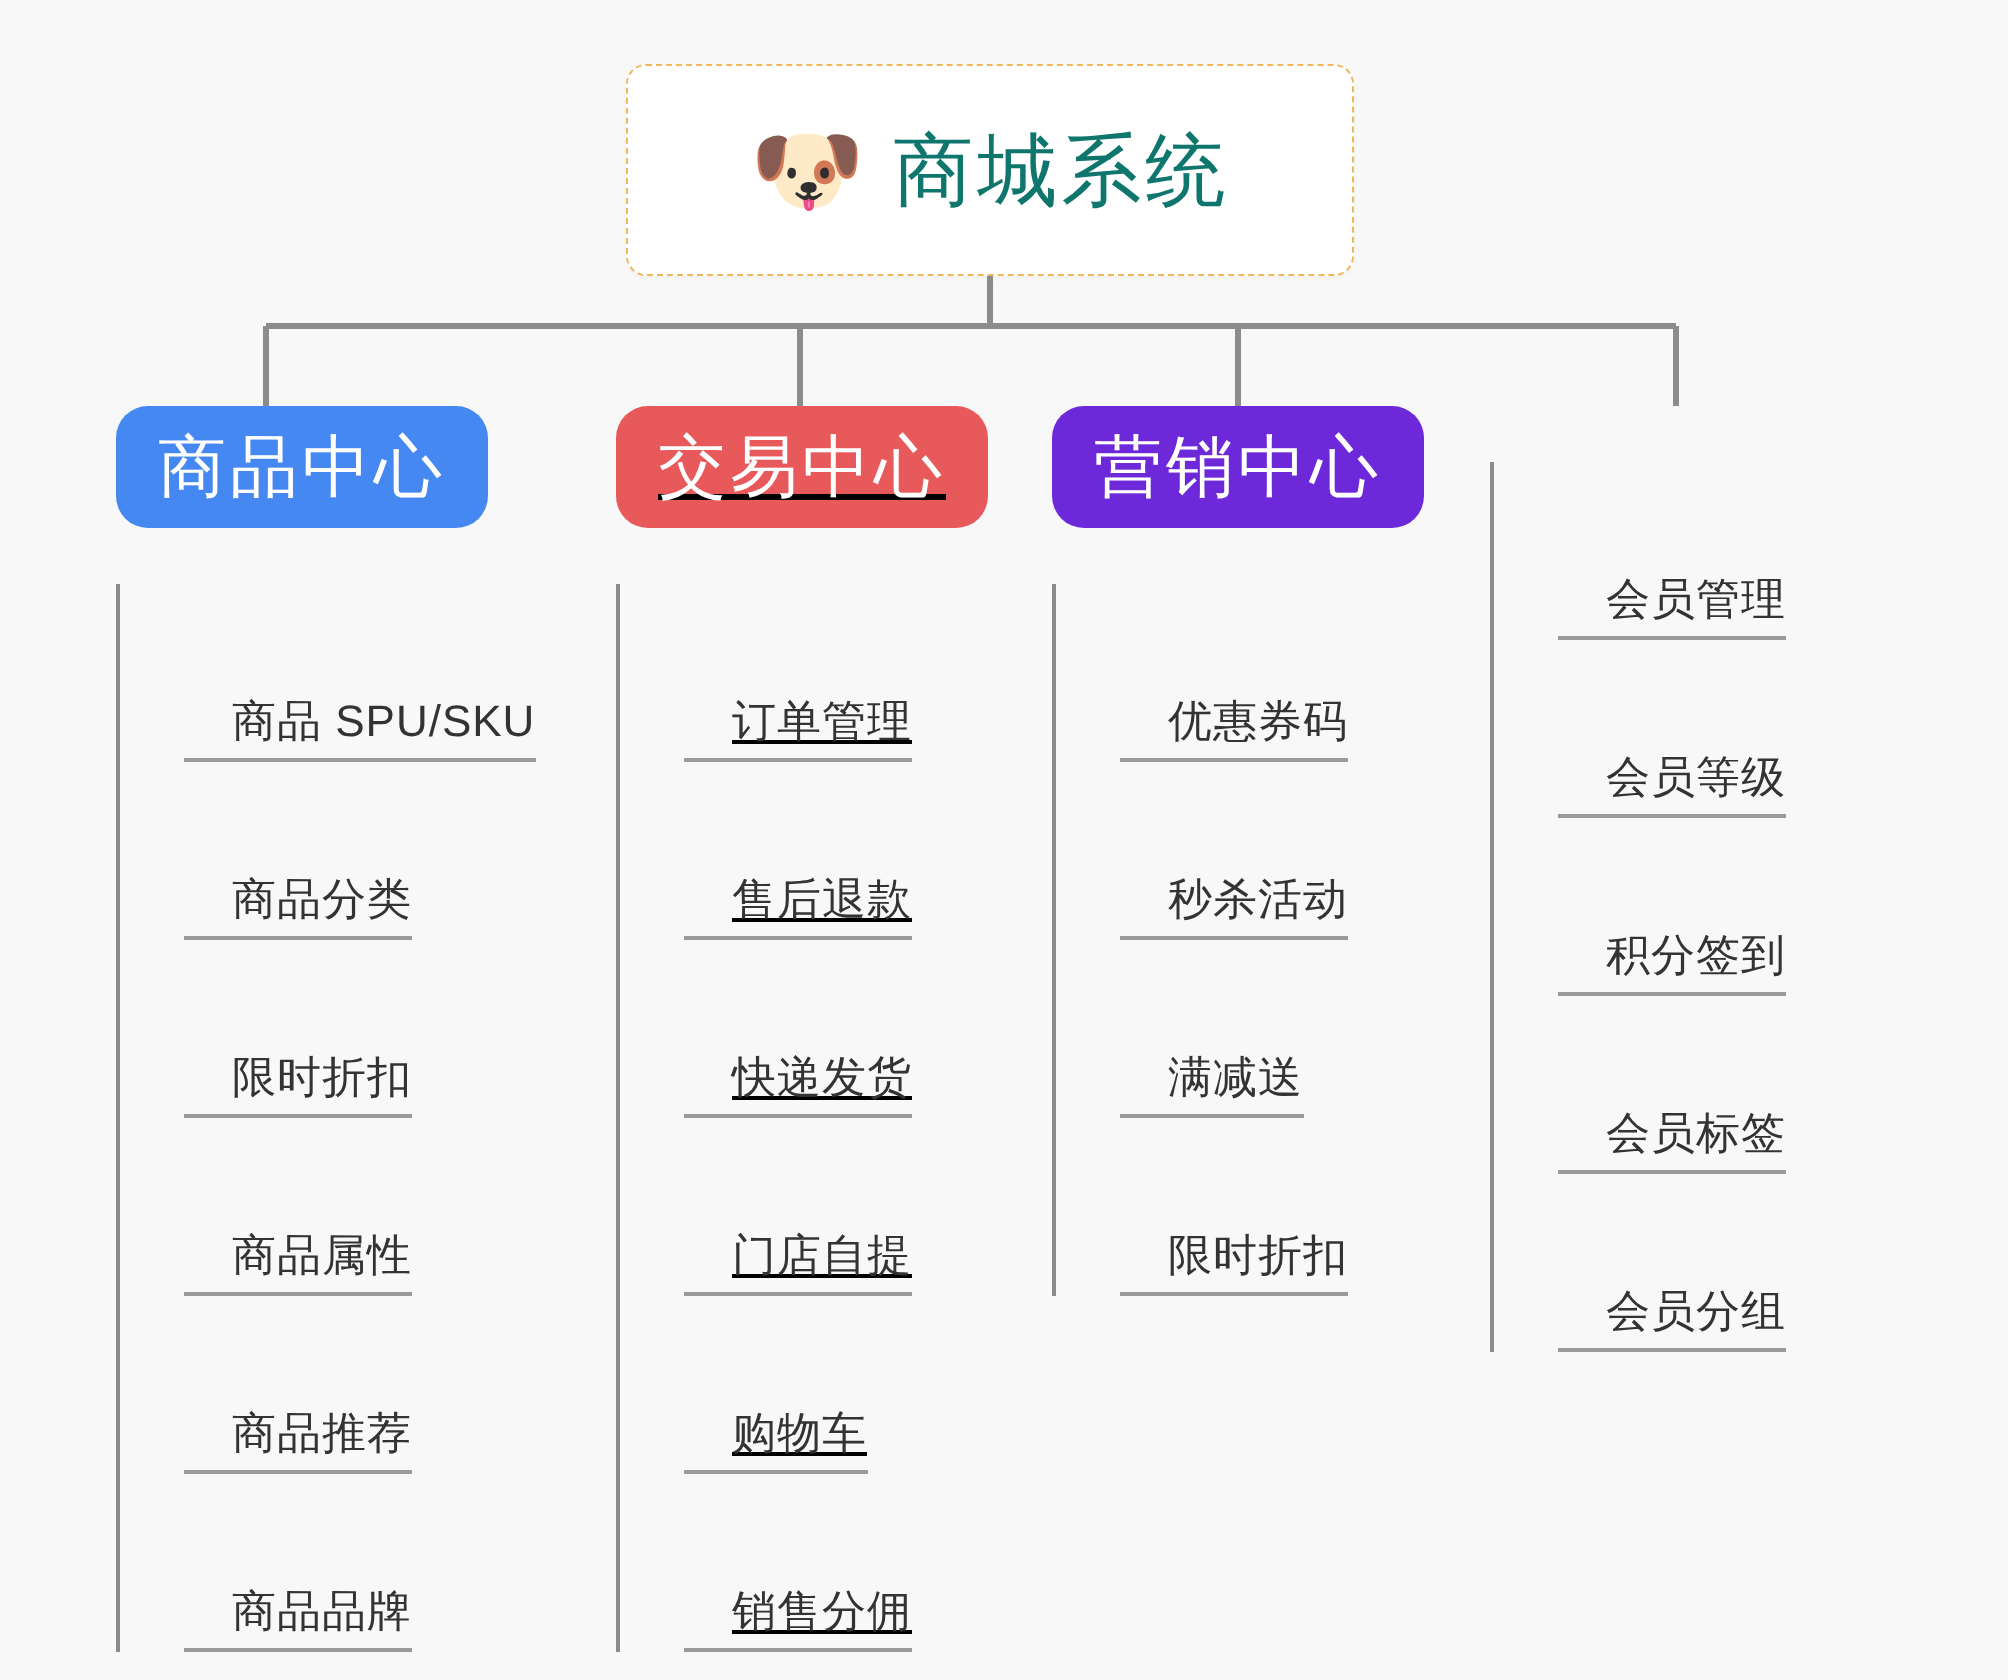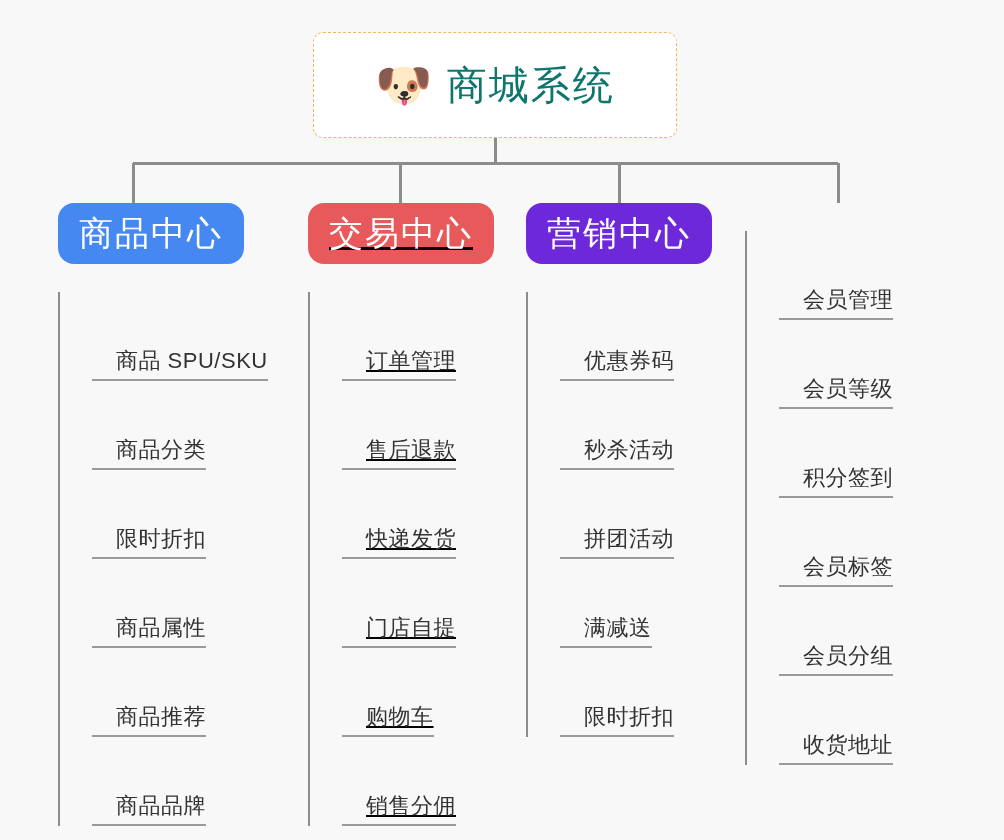--- a/index.html
+++ b/index.html
@@ -195,23 +195,20 @@
         <span>营销中心</span>
       </div>
       <div class="leaf-list">
         <div class="leaf-item">
           <span class="leaf-label">优惠券码</span>
         </div>
         <div class="leaf-item">
           <span class="leaf-label">秒杀活动</span>
         </div>
         <div class="leaf-item">
-          <span class="leaf-label">拼团活动</span>
-        </div>
-        <div class="leaf-item">
           <span class="leaf-label">满减送</span>
         </div>
         <div class="leaf-item">
           <span class="leaf-label">限时折扣</span>
         </div>
       </div>
     </div>
 
     <div class="column c3">
       <div class="leaf-list">
@@ -222,21 +219,18 @@
           <span class="leaf-label">会员等级</span>
         </div>
         <div class="leaf-item">
           <span class="leaf-label">积分签到</span>
         </div>
         <div class="leaf-item">
           <span class="leaf-label">会员标签</span>
         </div>
         <div class="leaf-item">
           <span class="leaf-label">会员分组</span>
-        </div>
-        <div class="leaf-item">
-          <span class="leaf-label">收货地址</span>
         </div>
       </div>
     </div>
 
   </div>
 </div>
 
 </body></html>

